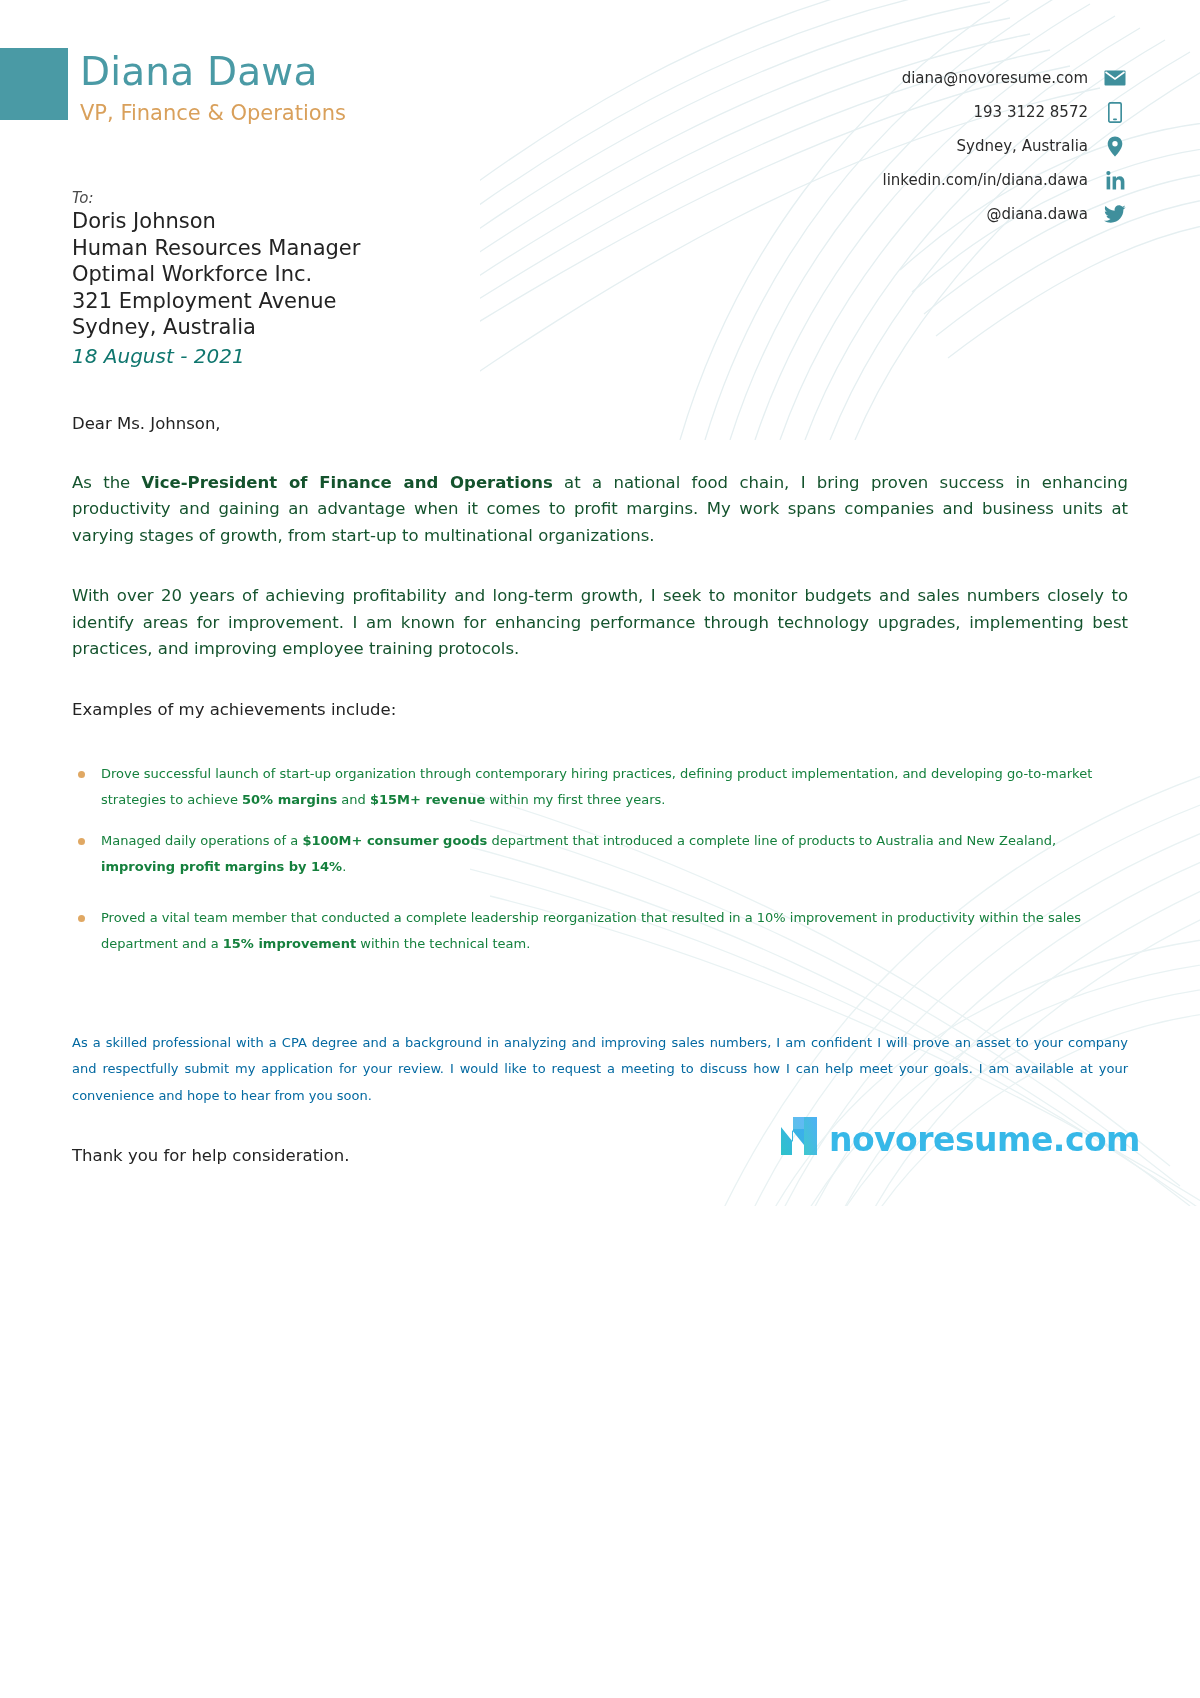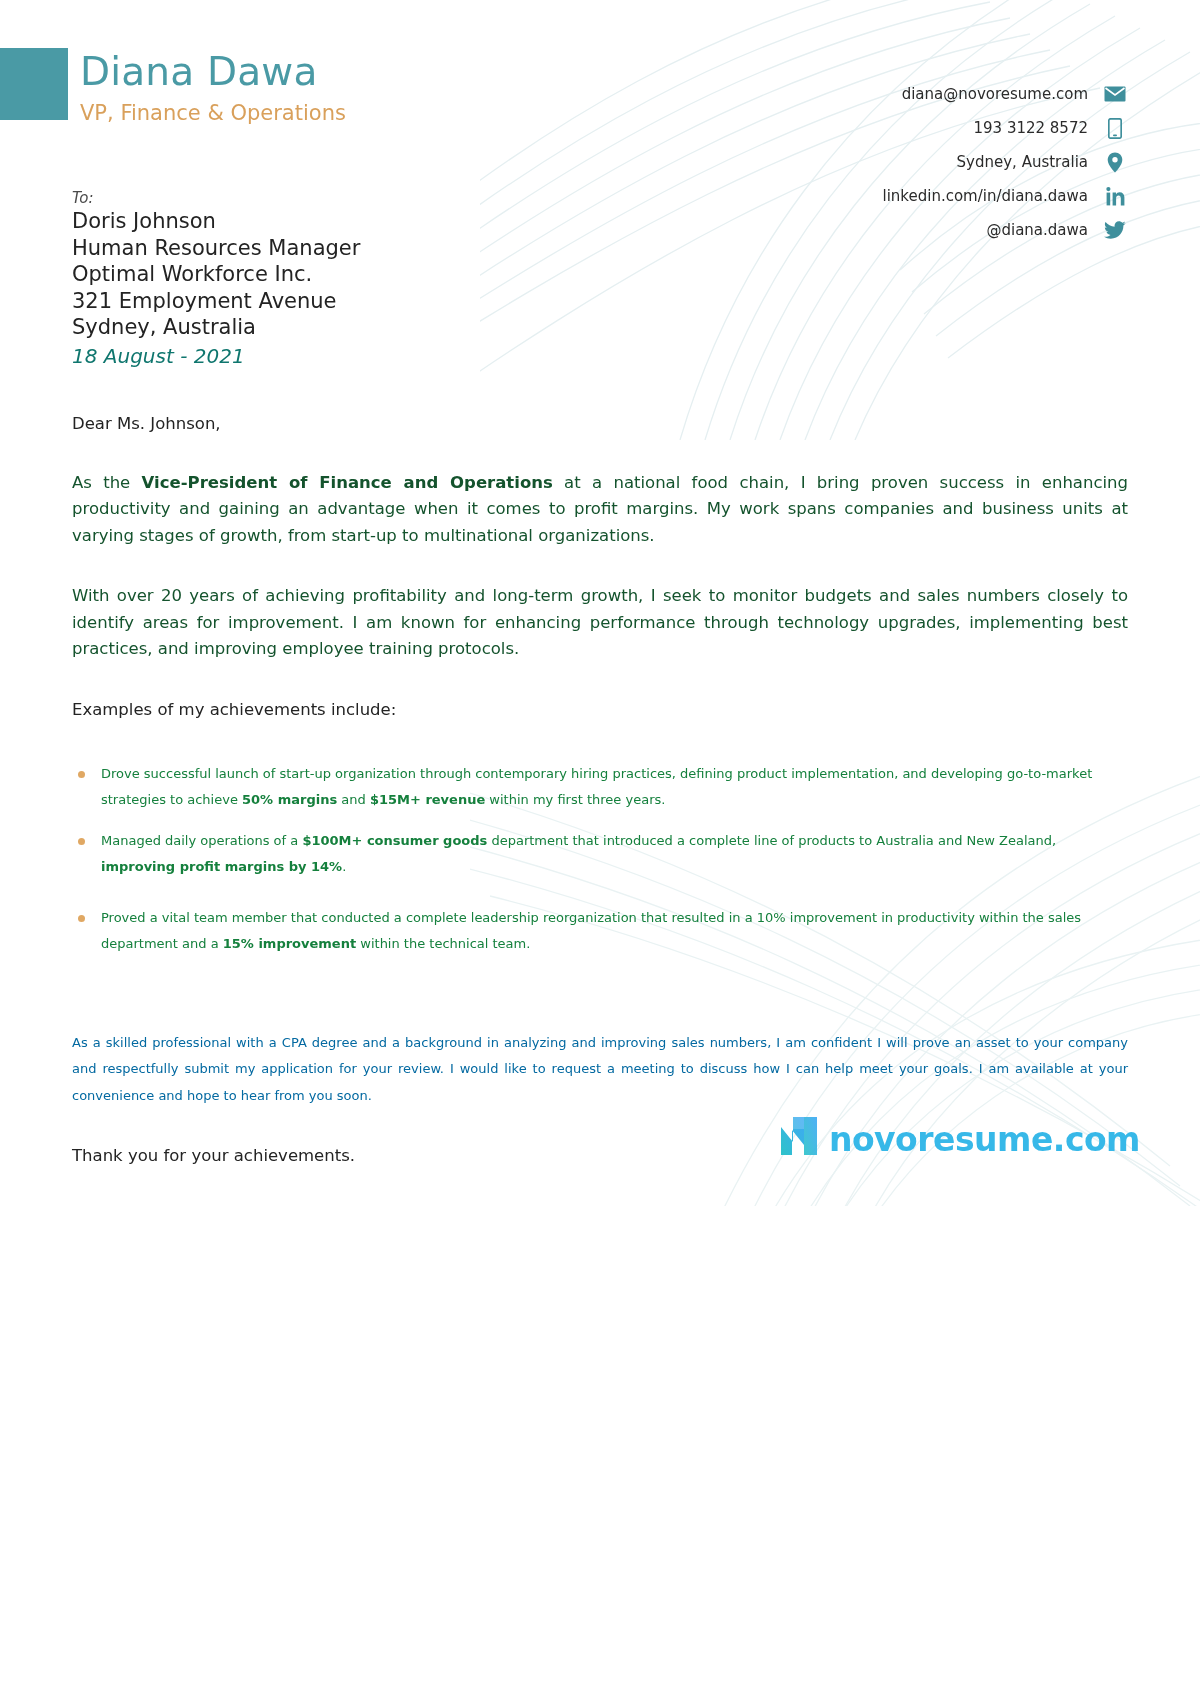--- a/index.html
+++ b/index.html
@@ -70,21 +70,21 @@
     font-weight: 400;
     color: #d9a05b;
     line-height: 30px;
     margin-top: 2px;
   }
 
   
   .contacts {
     position: absolute;
     right: 72px;
-    top: 78px;
+    top: 62px;
     z-index: 3;
   }
 
   .contact-row {
     display: flex;
     align-items: center;
     justify-content: flex-end;
     height: 32px;
     margin-bottom: 2px;
   }
@@ -382,21 +382,21 @@
     <ul class="achievements">
       <li><span>Drove successful launch of start-up organization through contemporary hiring practices, defining product implementation, and developing go-to-market strategies to achieve </span><b>50% margins</b><span> and </span><b>$15M+ revenue</b><span> within my first three years.</span></li>
 
       <li><span>Managed daily operations of a </span><b>$100M+ consumer goods</b><span> department that introduced a complete line of products to Australia and New Zealand, </span><b>improving profit margins by 14%</b><span>.</span></li>
 
       <li class="spaced"><span>Proved a vital team member that conducted a complete leadership reorganization that resulted in a 10% improvement in productivity within the sales department and a </span><b>15% improvement</b><span> within the technical team.</span></li>
     </ul>
 
     <p class="closing-para">As a skilled professional with a CPA degree and a background in analyzing and improving sales numbers, I am confident I will prove an asset to your company and respectfully submit my application for your review. I would like to request a meeting to discuss how I can help meet your goals. I am available at your convenience and hope to hear from you soon.</p>
 
-    <div class="thanks">Thank you for your achievements.</div>
+    <div class="thanks">Thank you for help consideration.</div>
 
     <div class="signoff">
       <div>Diana Dawa</div>
     </div>
 
   </div>
 
   <div class="footer-logo">
     <svg class="logo-mark" viewBox="0 0 44 44">
       <defs>

